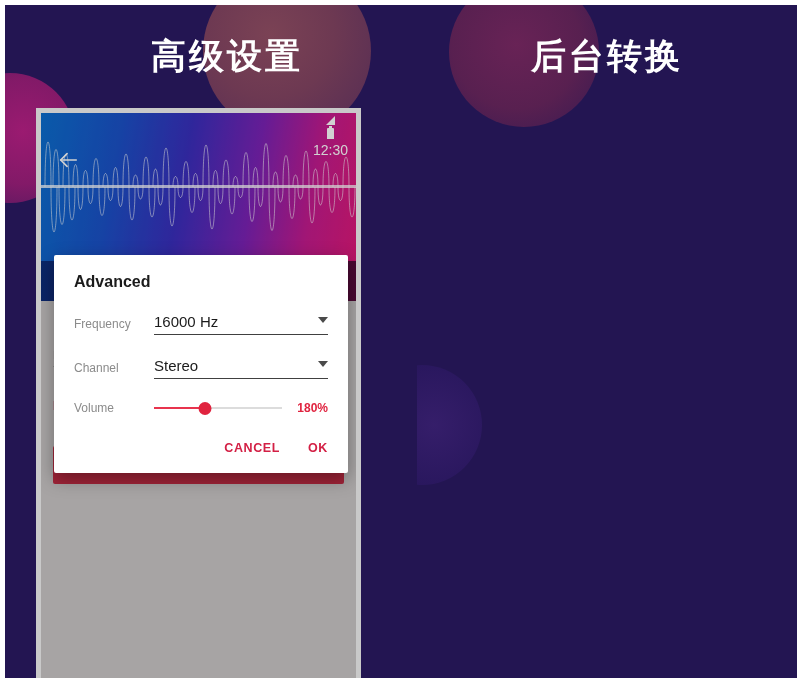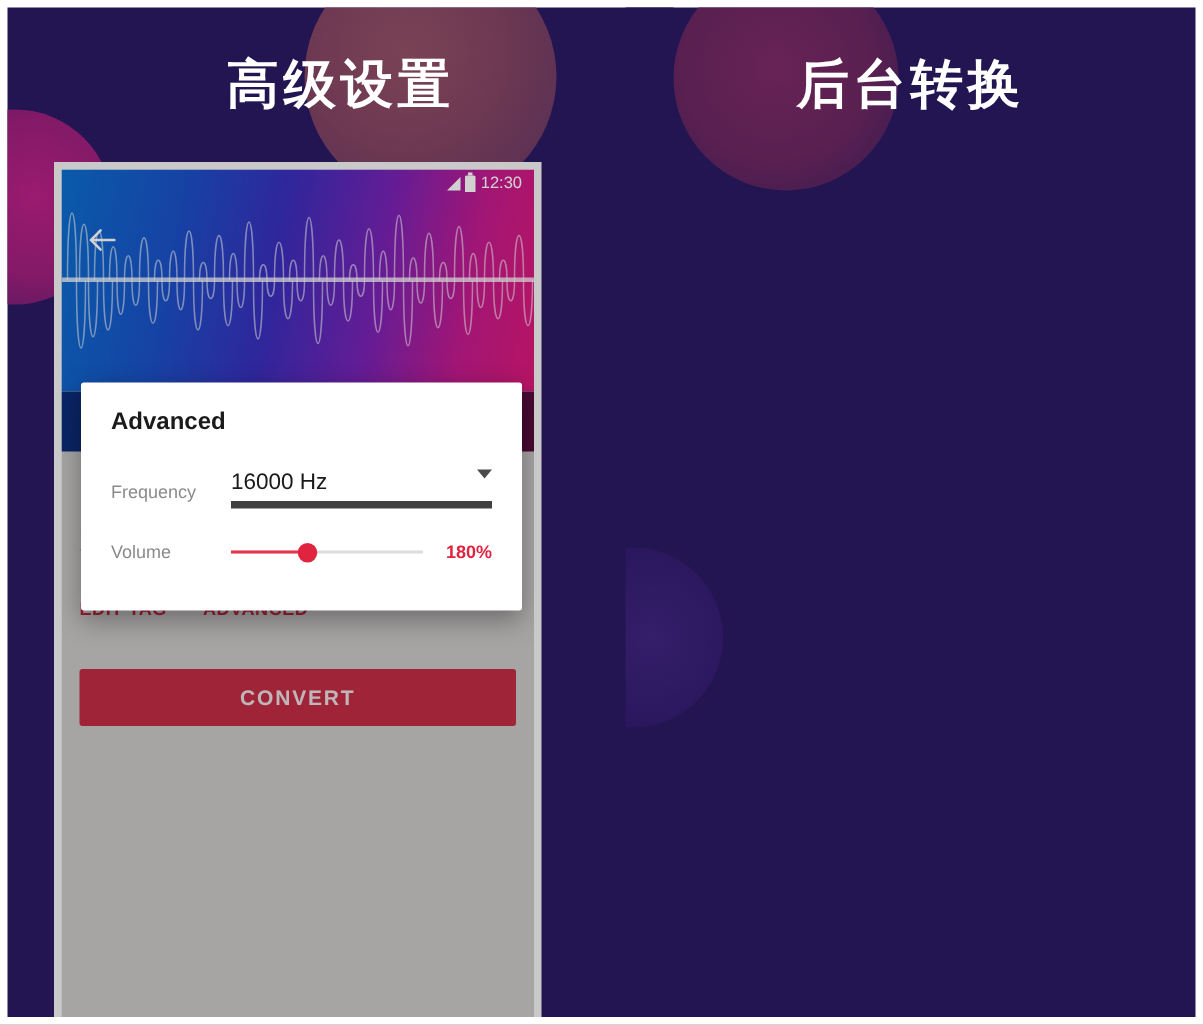--- a/index.html
+++ b/index.html
@@ -60,21 +60,21 @@
     overflow: hidden;
   }
   #phone-left  { left: 31px; top: 103px; width: 325px; height: 575px; }
 
   .screen { position: absolute; left: 5px; top: 5px; right: 5px; bottom: 0; overflow: hidden; }
 
   
   .statusbar {
     position: absolute; right: 8px; top: 3px;
     display: flex; align-items: center; gap: 3px;
-    color: #fff; font-size: 11px; z-index: 6;
+    color: #fff; font-size: 14px; z-index: 6; flex-direction: column;
   }
   .sig { width: 0; height: 0; border-left: 9px solid transparent; border-bottom: 9px solid #fff; }
   .batt { width: 7px; height: 11px; background: #fff; border-radius: 1px 1px 0 0; position: relative; }
   .batt::before { content:""; position:absolute; left:2px; top:-2px; width:3px; height:2px; background:#fff; }
 
   
   .wave-hero {
     position: absolute; left: 0; top: 0; width: 100%; height: 148px;
     background: linear-gradient(100deg, #0c6fd0 0%, #1b52c9 24%, #3a2fbe 45%, #7c23b6 66%, #c51b8f 84%, #e0197a 100%);
     overflow: hidden;
@@ -123,22 +123,22 @@
   .dialog {
     position: absolute; left: 13px; top: 142px; width: 294px;
     background: #fff; border-radius: 2px; z-index: 9;
     box-shadow: 0 6px 18px rgba(0,0,0,.35);
     padding: 18px 20px 10px 20px;
   }
   .dialog h2 { font-size: 16px; font-weight: bold; color: #1b1b1b; margin-bottom: 22px; }
   .field { display: flex; align-items: flex-end; margin-bottom: 22px; }
   .field-label { width: 80px; font-size: 12px; color: #8b8b8b; padding-bottom: 4px; }
   .field-ctl {
-    flex: 1; display: flex; align-items: flex-start; justify-content: space-between;
-    border-bottom: 5px solid #404040; padding-bottom: 4px;
+    flex: 1; display: flex; align-items: center; justify-content: space-between;
+    border-bottom: 1px solid #404040; padding-bottom: 4px;
   }
   .field-val { font-size: 15px; color: #1b1b1b; }
   .field .caret { width:0;height:0;border-left:5px solid transparent;border-right:5px solid transparent;border-top:6px solid #4a4a4a; margin-bottom:4px;}
   .slider-row { display: flex; align-items: flex-start; margin-bottom: 18px; }
   .slider-wrap { flex: 1; position: relative; height: 14px; display:flex; align-items:center; }
   .track { position:absolute; left:0; right:0; height: 2px; background: #dcdcdc; }
   .track-fill { position:absolute; left:0; height: 2px; background: #e8344e; }
   .knob { position:absolute; width:13px; height:13px; border-radius:50%; background:#e0233f; transform: translateX(-50%); }
   .pct { width: 46px; text-align: right; font-size: 12px; font-weight: bold; color: #e0233f; }
   .dlg-actions { display:flex; justify-content: flex-end; gap: 28px; padding: 4px 0 8px 0; }
@@ -238,31 +238,42 @@
           <h2>Advanced</h2>
 
           <div class="field">
             <div class="field-label">Frequency</div>
             <div class="field-ctl">
               <span class="field-val">16000 Hz</span>
               <span class="caret"></span>
             </div>
           </div>
 
+          <div class="field">
+            <div class="field-label">Channel</div>
+            <div class="field-ctl">
+              <span class="field-val">Stereo</span>
+              <span class="caret"></span>
+            </div>
+          </div>
 
           <div class="slider-row">
             <div class="field-label">Volume</div>
             <div class="slider-wrap">
               <span class="track"></span>
               <span class="track-fill" id="vol-fill" style="width: 40%;"></span>
               <span class="knob" id="vol-knob" style="left: 40%;"></span>
             </div>
             <div class="pct">180%</div>
           </div>
 
+          <div class="dlg-actions">
+            <span>CANCEL</span>
+            <span>OK</span>
+          </div>
         </div>
 
       </div>
     </div>
   </div>
 
   <div class="panel" id="panel-right">
     <div class="blob blob-c"></div>
     <div class="blob blob-d"></div>
 

